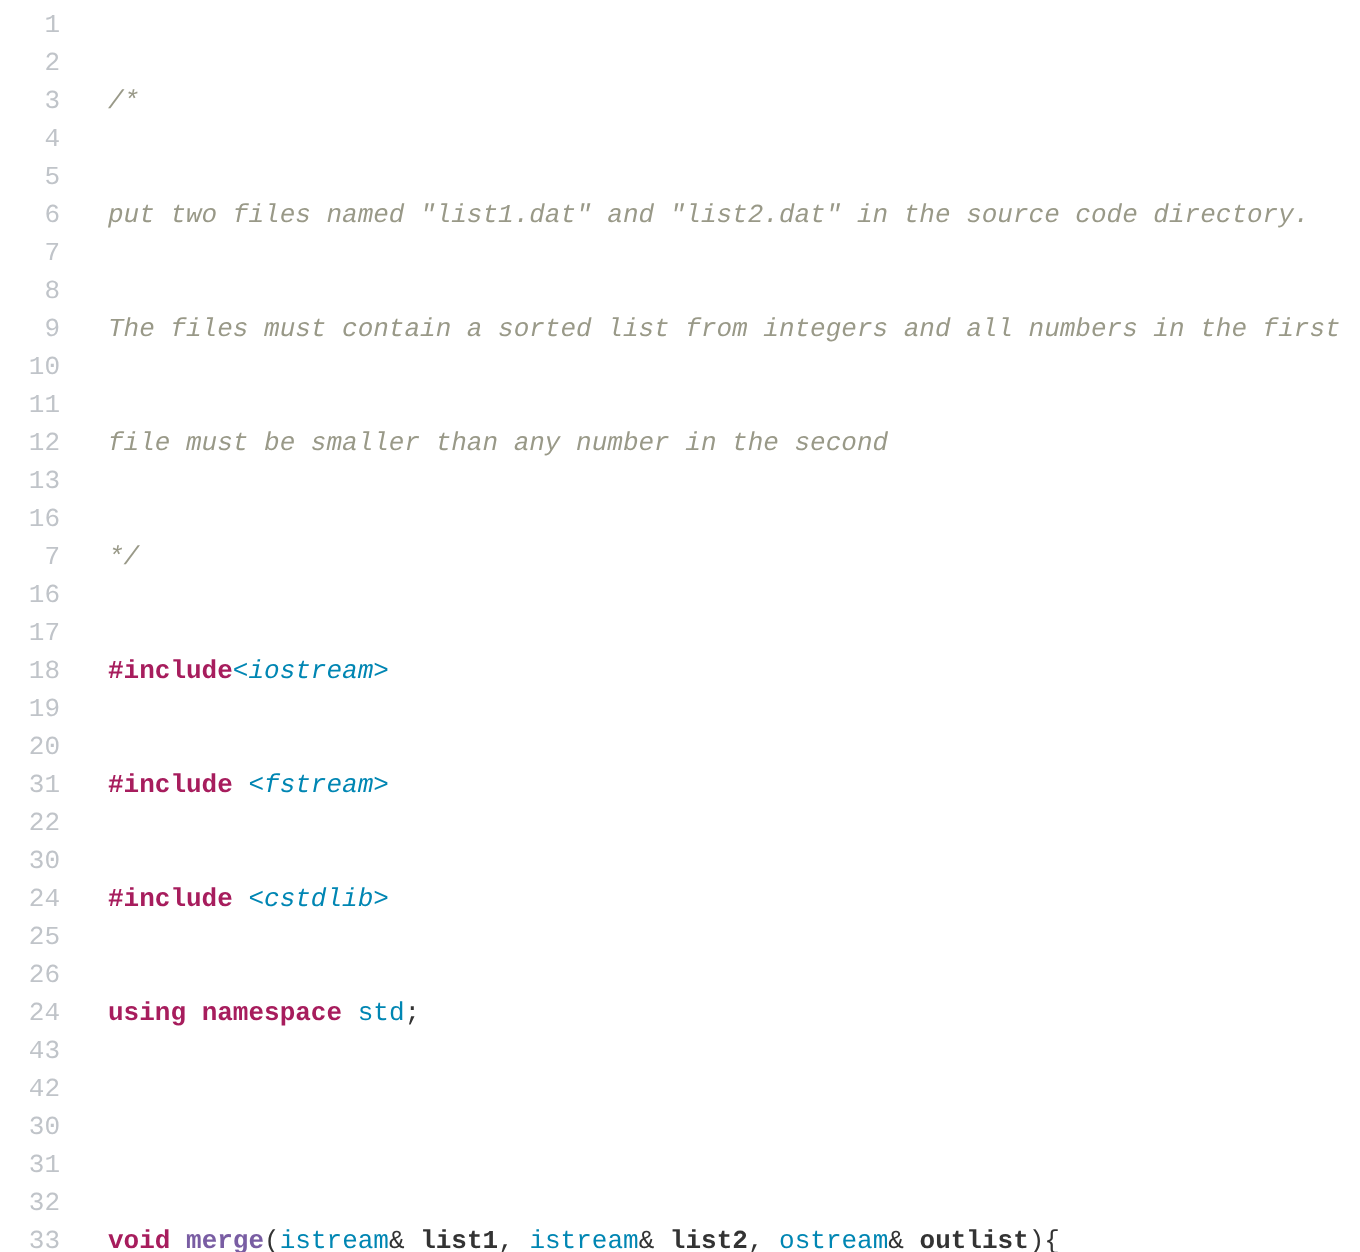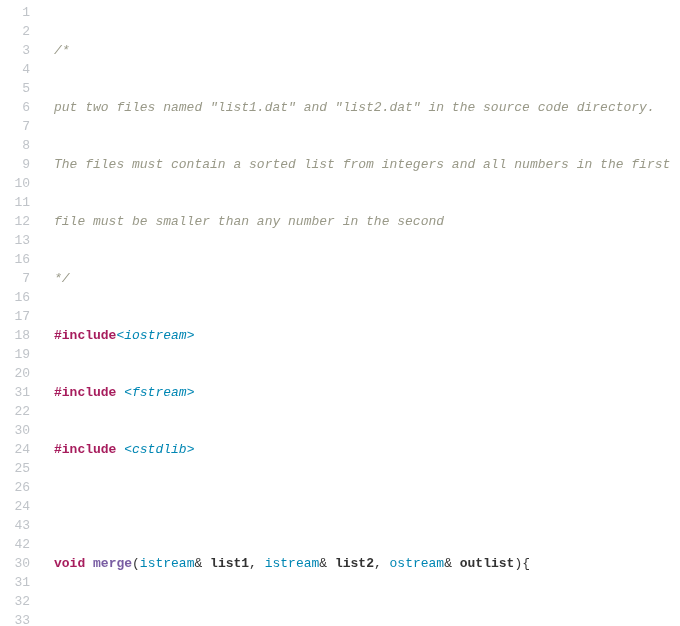--- a/index.html
+++ b/index.html
@@ -88,20 +88,21 @@
   </div>
   <div class="code">
     <div class="code-line"><span class="c">/*</span></div>
     <div class="code-line"><span class="c">put two files named "list1.dat" and "list2.dat" in the source code directory.</span></div>
     <div class="code-line"><span class="c">The files must contain a sorted list from integers and all numbers in the first</span></div>
     <div class="code-line"><span class="c">file must be smaller than any number in the second</span></div>
     <div class="code-line"><span class="c">*/</span></div>
     <div class="code-line"><span class="cp">#include</span><span class="inc">&lt;iostream&gt;</span></div>
     <div class="code-line"><span class="cp">#include </span><span class="inc">&lt;fstream&gt;</span></div>
     <div class="code-line"><span class="cp">#include </span><span class="inc">&lt;cstdlib&gt;</span></div>
+    <div class="code-line"><span class="cp">using</span> <span class="cp">namespace</span> <span class="ty">std</span>;</div>
     <div class="code-line"></div>
     <div class="code-line"><span class="kw">void</span> <span class="fn">merge</span>(<span class="ty">istream</span>&amp; <span class="id">list1</span>, <span class="ty">istream</span>&amp; <span class="id">list2</span>, <span class="ty">ostream</span>&amp; <span class="id">outlist</span>){</div>
     
     
     
     
     
     
     
     

